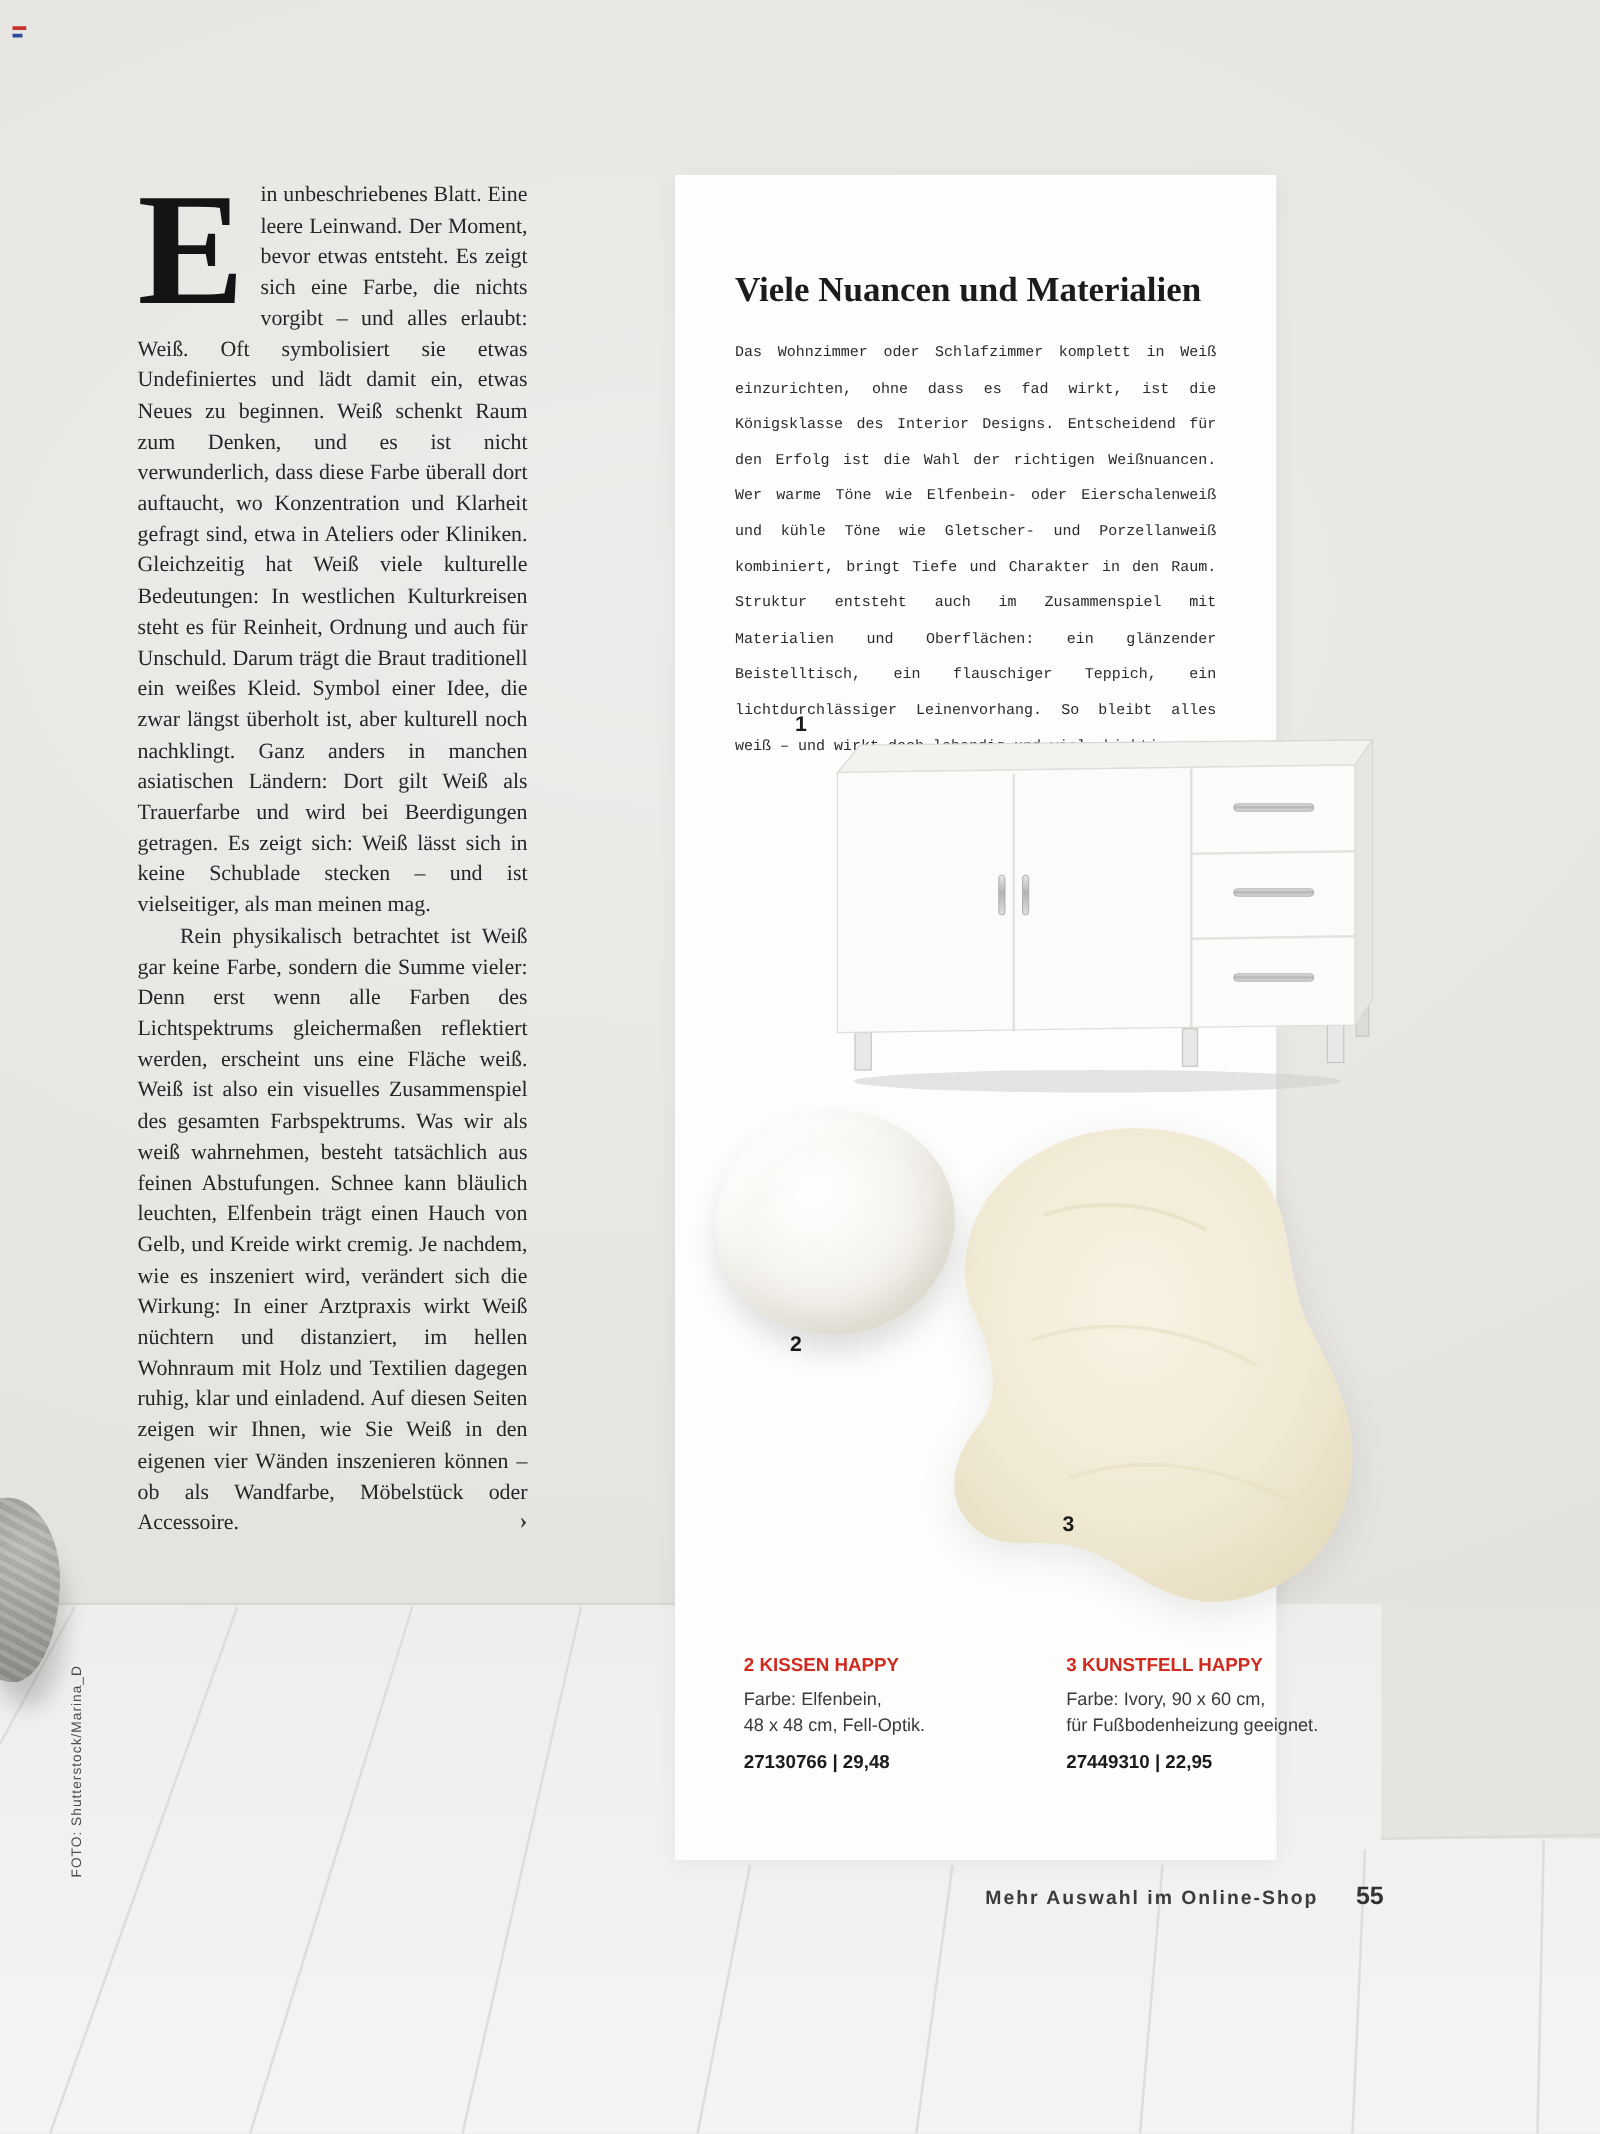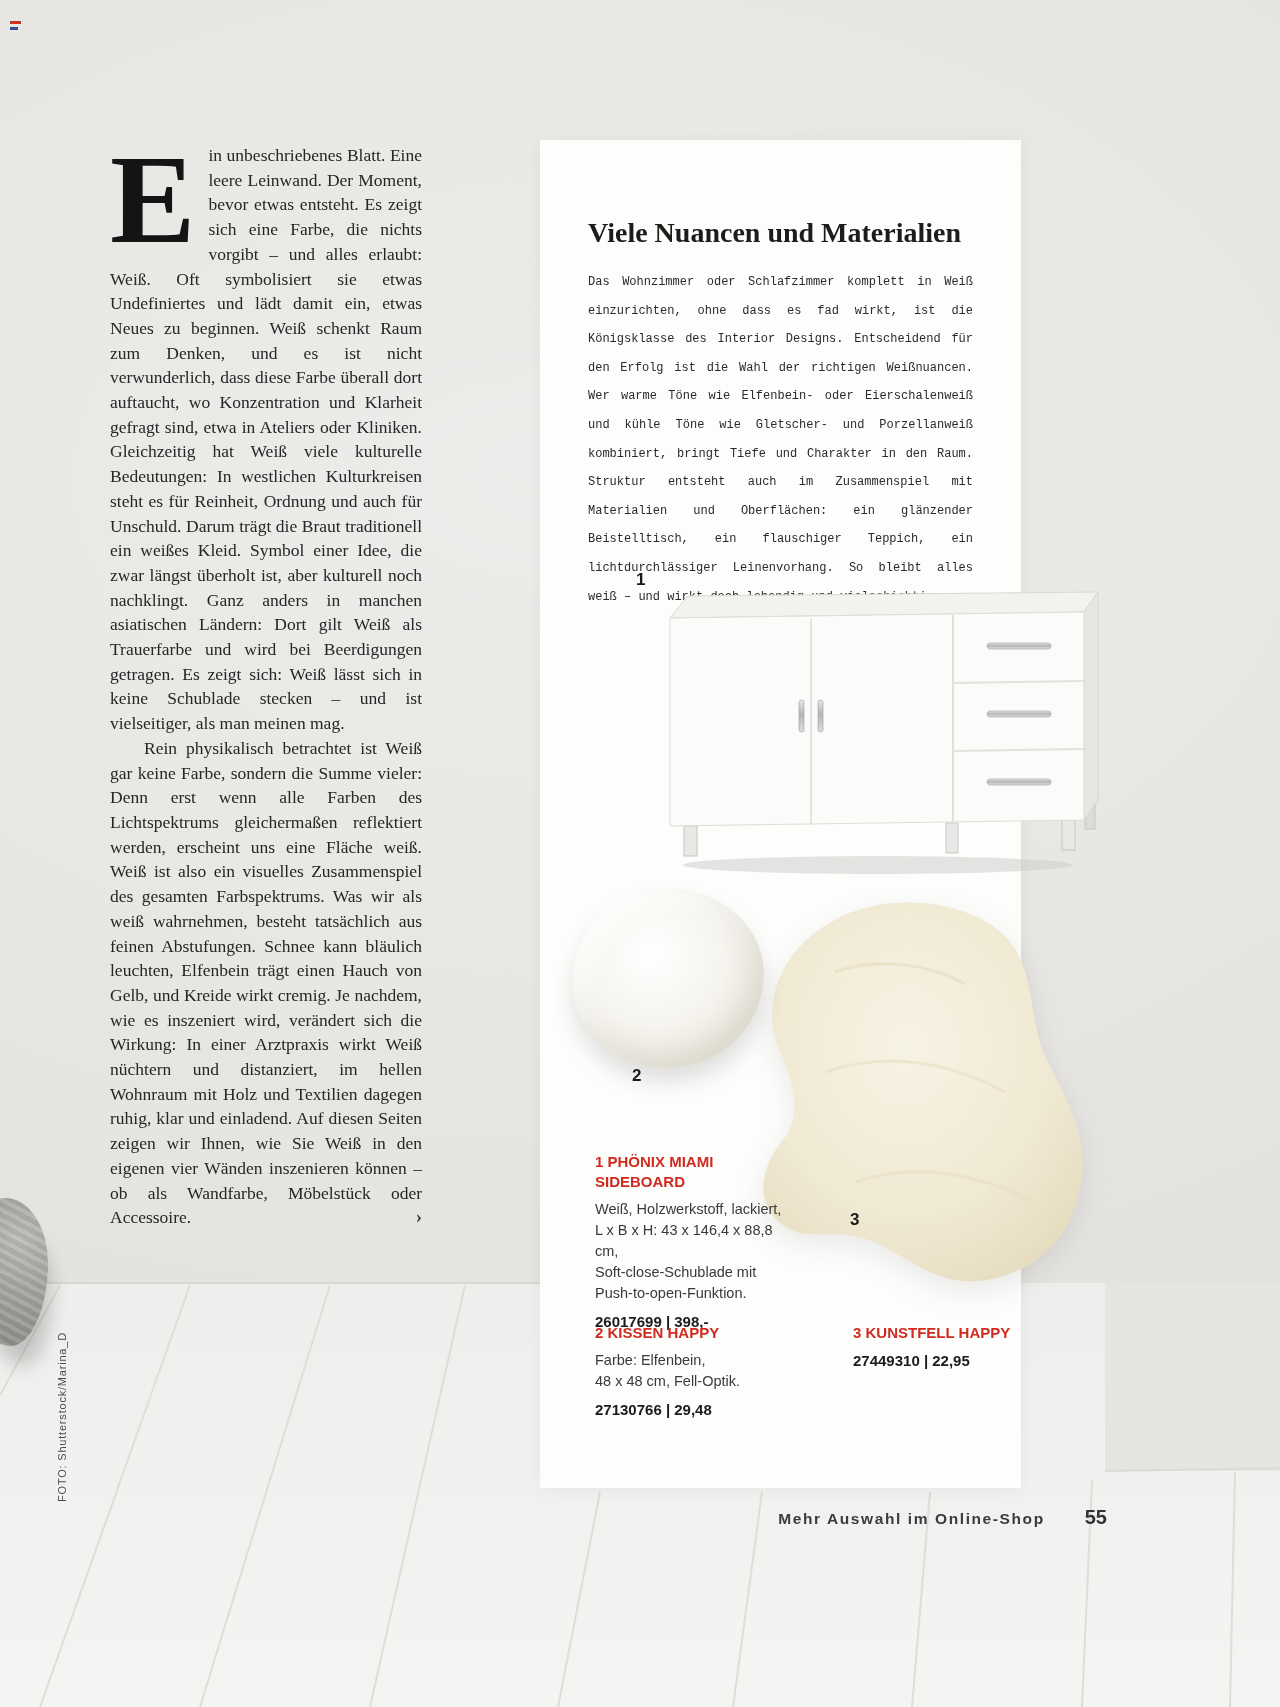--- a/index.html
+++ b/index.html
@@ -61,21 +61,21 @@
   .pinfo2{left:55px;top:1183px;width:228px;}
   .pinfo3{left:313px;top:1183px;width:238px;}
   .p-name{font-weight:bold;font-size:15px;line-height:20px;color:#d02b20;margin-bottom:7px;}
   .p-details{font-size:14.5px;line-height:21px;color:#3a3a3a;white-space:pre-line;}
   .p-sku{font-weight:bold;font-size:15px;line-height:20px;color:#1b1b1b;margin-top:8px;}
 
   .credit{position:absolute;left:56px;top:1502px;z-index:6;transform:rotate(-90deg);
     transform-origin:0 0;font-family:"Liberation Sans",sans-serif;font-size:11px;
     letter-spacing:0.8px;color:#4c4c4c;white-space:nowrap;}
 
-  .footer{position:absolute;top:1506px;right:173px;z-index:6;display:flex;gap:40px;
+  .footer{position:absolute;top:1506px;right:173px;z-index:6;display:flex;gap:30px;
     align-items:baseline;font-family:"Liberation Sans",sans-serif;}
   .footer-text{font-weight:bold;font-size:15.5px;letter-spacing:1.6px;color:#3b3b3b;}
   .page-num{font-weight:bold;font-size:20px;color:#333;}
 </style>
 </head>
 <body>
 
 <div id="page">
 
   <div class="wall"></div>
@@ -153,38 +153,32 @@
         <path d="M170,290 C230,270 290,280 350,310" stroke="#e7ddc2" stroke-width="3" fill="none" opacity="0.6"></path>
       </svg>
 
       <div class="pillow"></div>
 
       <span class="num num1">1</span>
       <span class="num num2">2</span>
       <span class="num num3">3</span>
     </div>
 
-    <div class="pinfo pinfo1">
-      <div class="p-name">1 PHÖNIX MIAMI SIDEBOARD</div>
-      <div class="p-details">Weiß, Holzwerkstoff, lackiert,
-L x B x H: 43 x 146,4 x 88,8 cm,
-Soft-close-Schublade mit
-Push-to-open-Funktion.</div>
-      <div class="p-sku">26017699 | 398,-</div>
-    </div>
 
     <div class="pinfo pinfo2">
       <div class="p-name">2 KISSEN HAPPY</div>
       <div class="p-details">Farbe: Elfenbein,
 48 x 48 cm, Fell-Optik.</div>
       <div class="p-sku">27130766 | 29,48</div>
     </div>
 
     <div class="pinfo pinfo3">
       <div class="p-name">3 KUNSTFELL HAPPY</div>
+      <div class="p-details">Farbe: Ivory, 90 x 60 cm,
+für Fußbodenheizung geeignet.</div>
       <div class="p-sku">27449310 | 22,95</div>
     </div>
   </section>
 
   <div class="credit">FOTO: Shutterstock/Marina_D</div>
 
   <div class="footer">
     <span class="footer-text">Mehr Auswahl im Online-Shop</span>
     <span class="page-num">55</span>
   </div>

